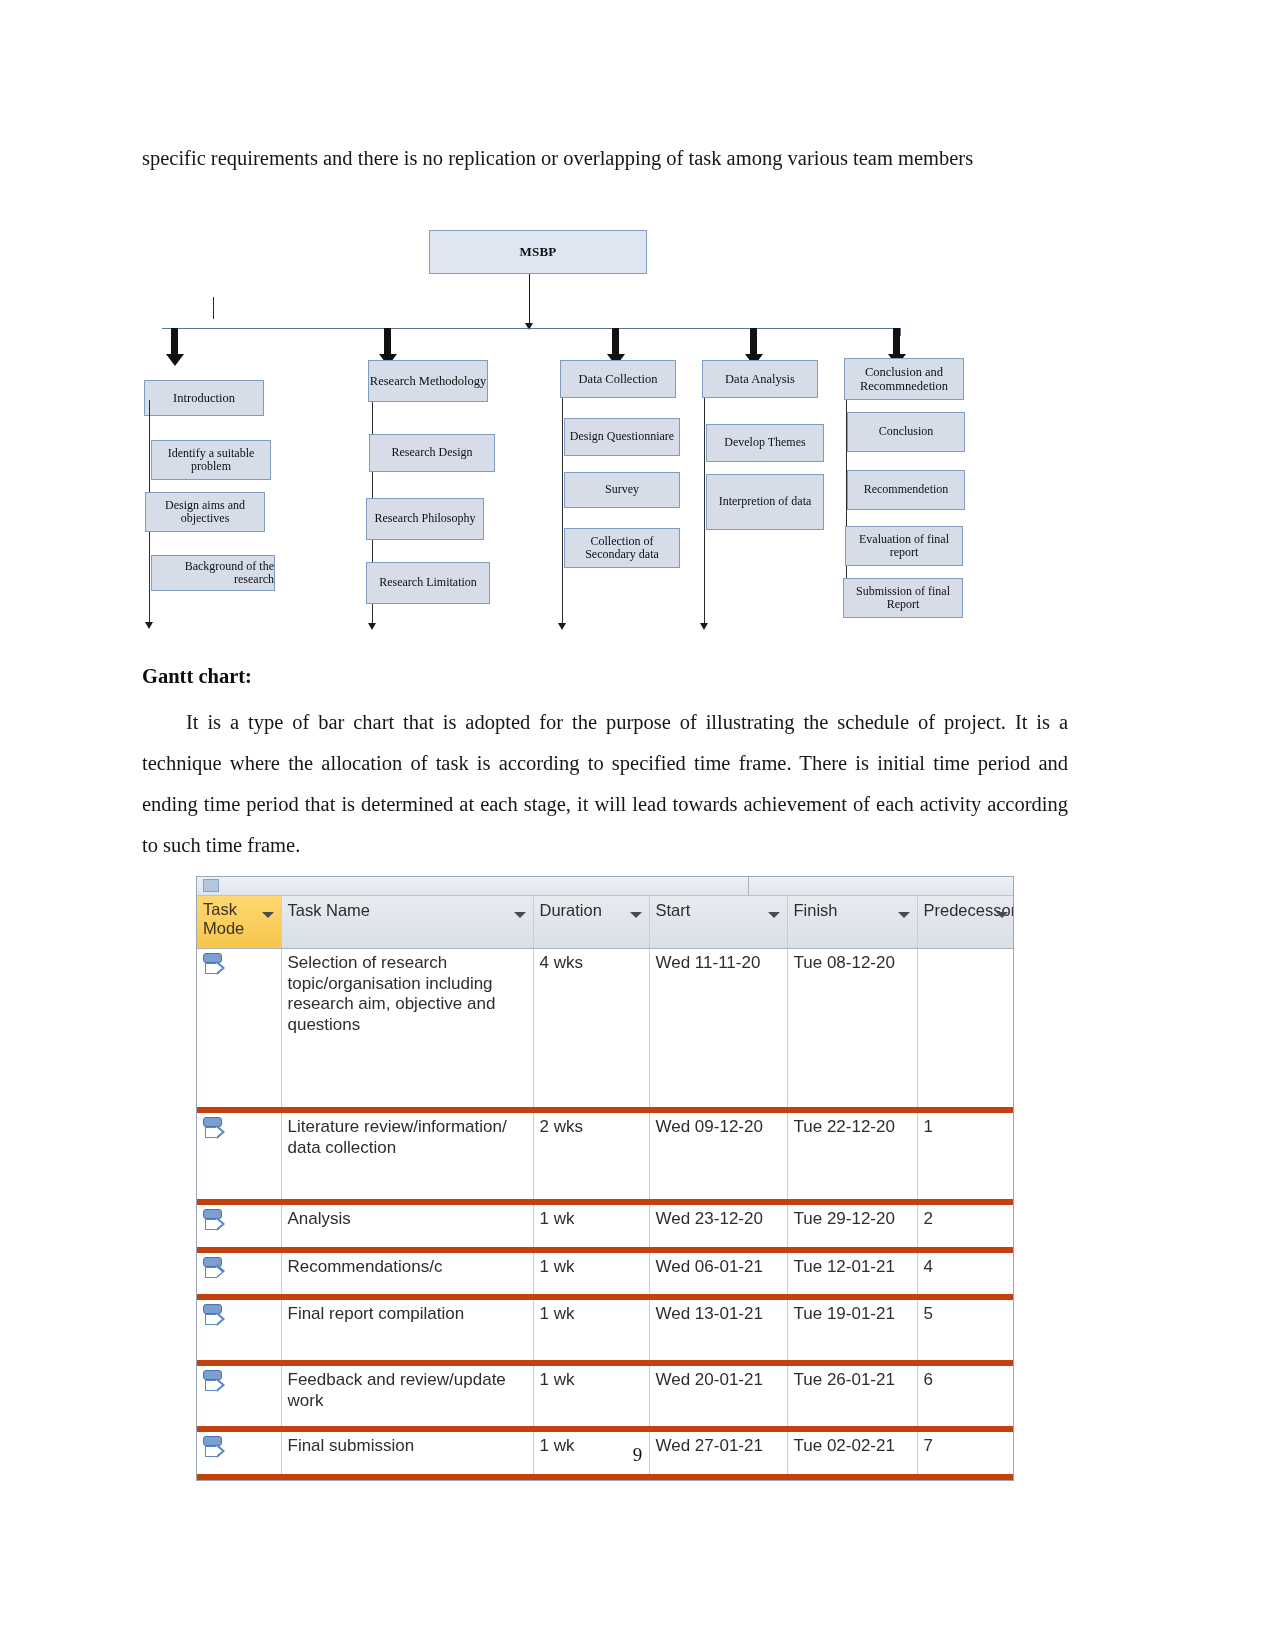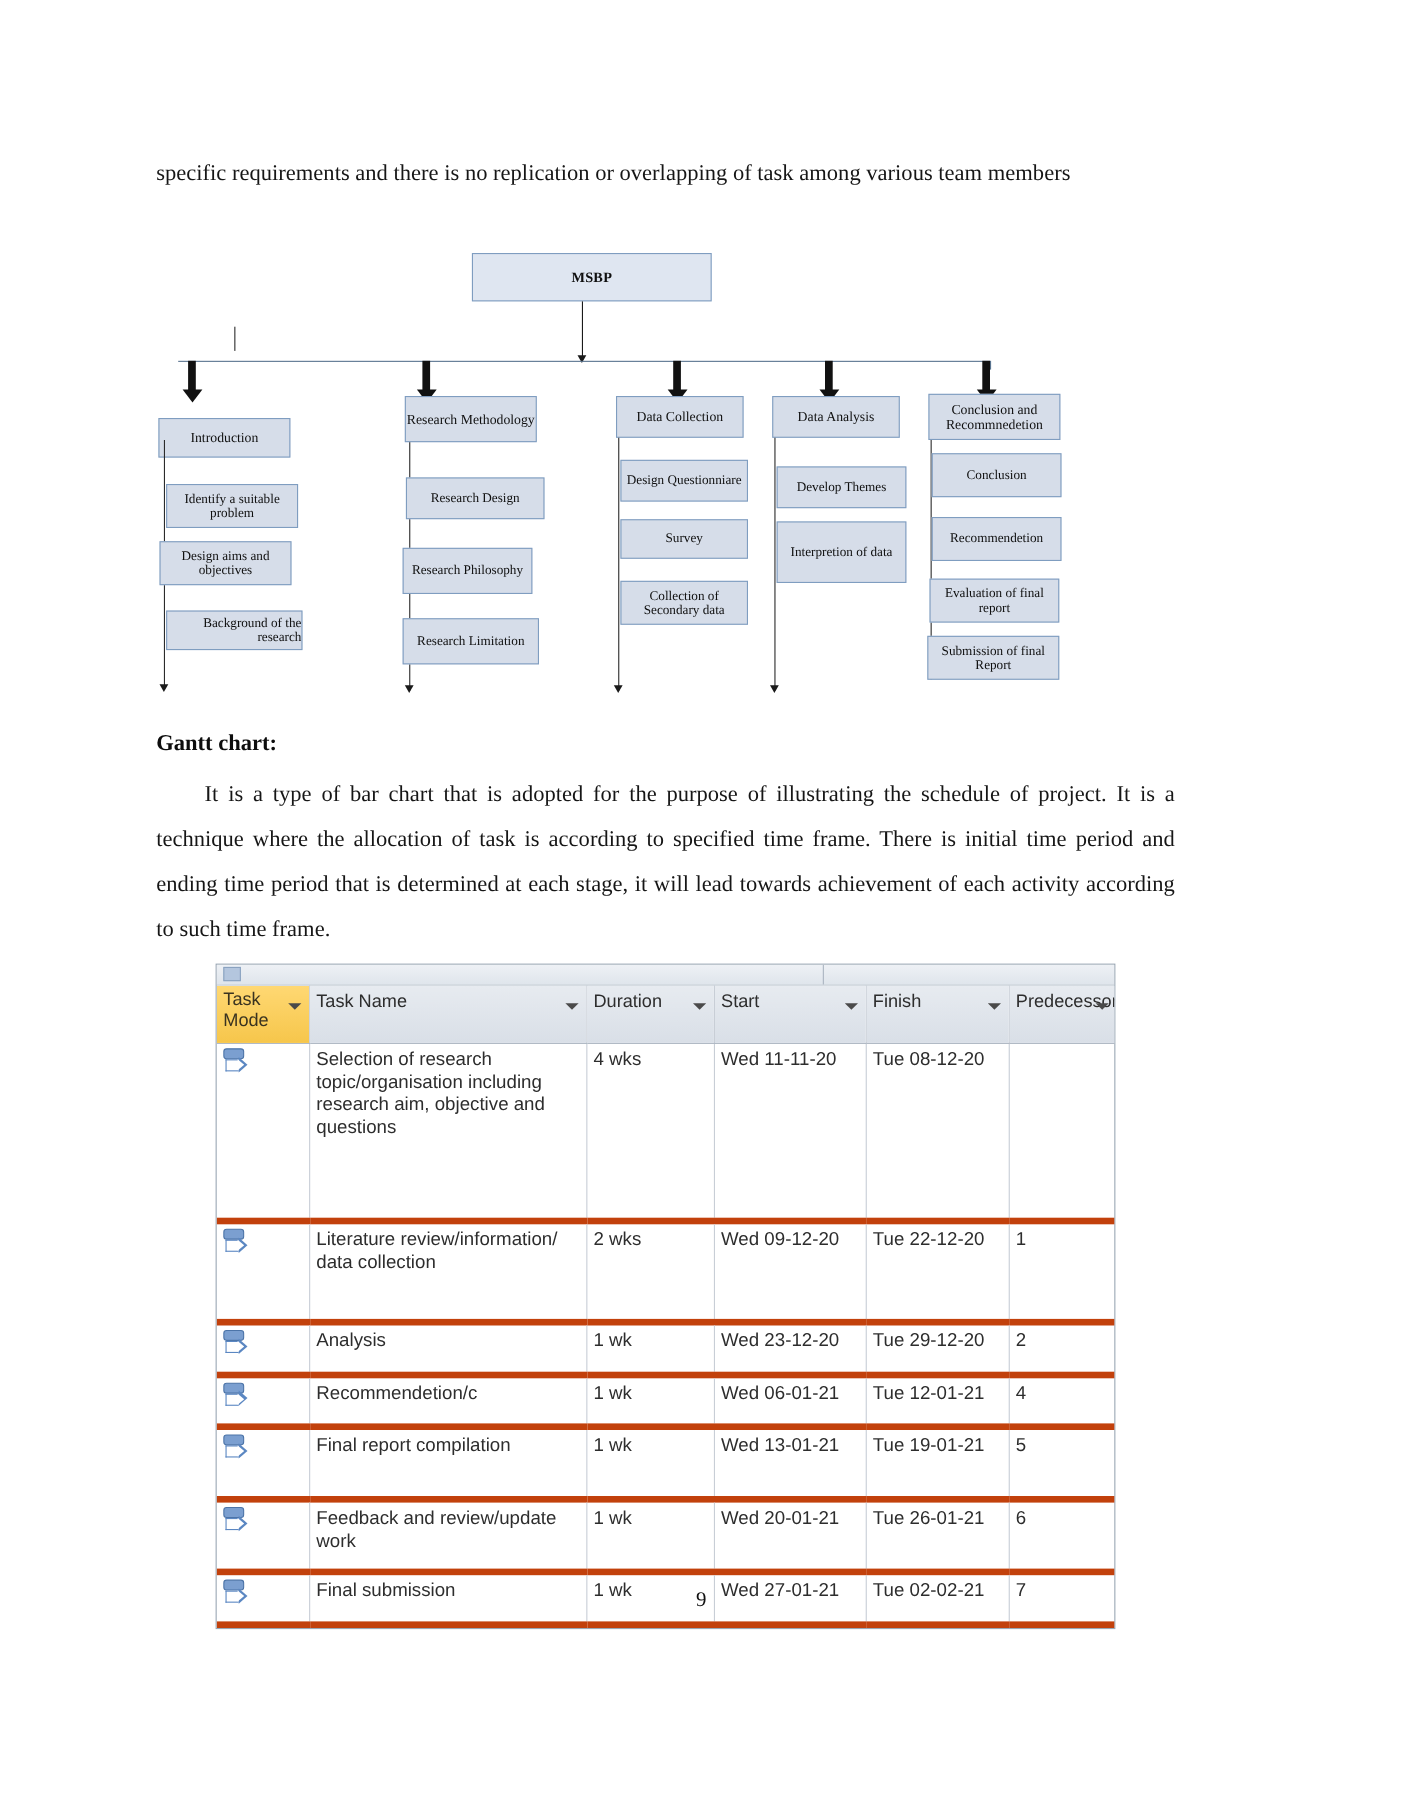--- a/index.html
+++ b/index.html
@@ -364,21 +364,21 @@
           <td>Analysis</td>
           <td>1 wk</td>
           <td>Wed 23-12-20</td>
           <td>Tue 29-12-20</td>
           <td>2</td>
         </tr>
         <tr>
           <td class="mode-cell">
             <span class="sched-icon"><span class="bar"></span><span class="arr"></span></span>
           </td>
-          <td>Recommendetion/c</td>
+          <td>Recommendations/c</td>
           <td>1 wk</td>
           <td>Wed 06-01-21</td>
           <td>Tue 12-01-21</td>
           <td>4</td>
         </tr>
         <tr>
           <td class="mode-cell">
             <span class="sched-icon"><span class="bar"></span><span class="arr"></span></span>
           </td>
           <td class="wrap" style="height:50px;">Final report compilation</td>

